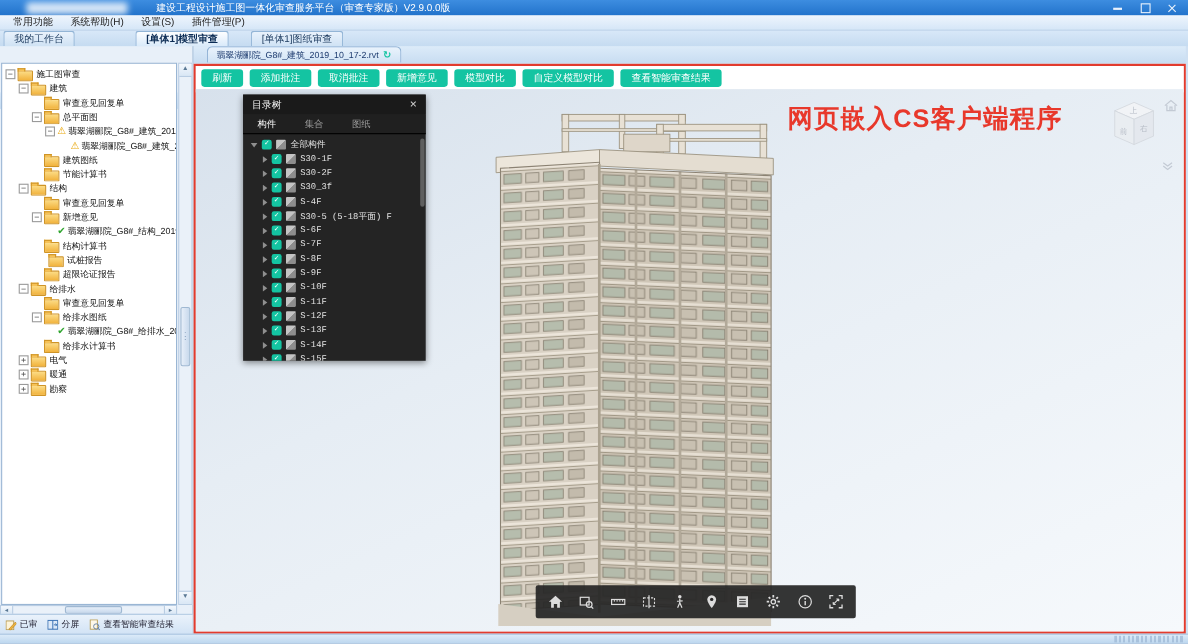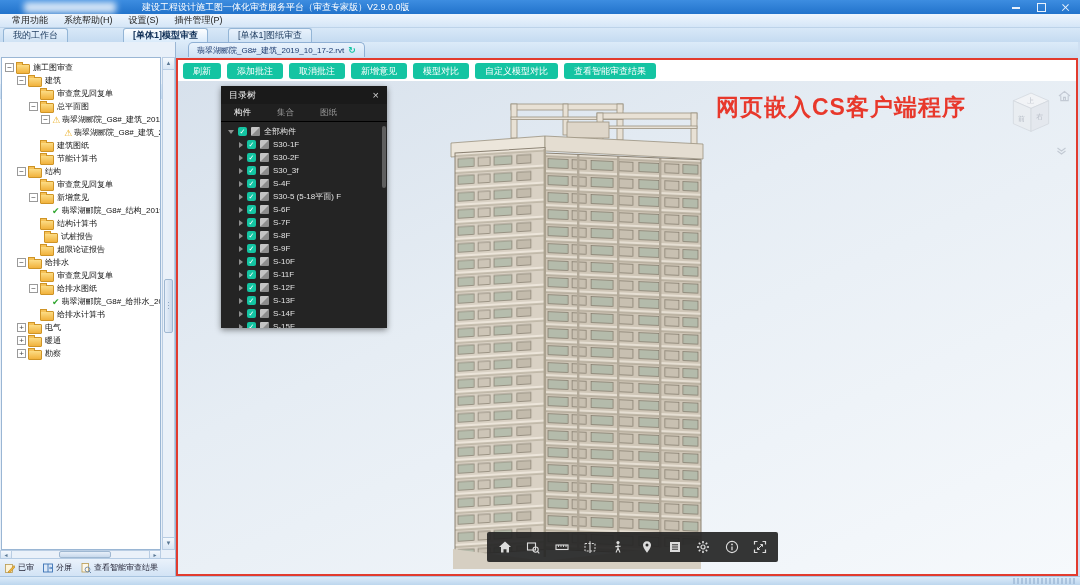--- a/index.html
+++ b/index.html
@@ -74,21 +74,21 @@
   .viewport{position:absolute;left:0;right:0;top:21px;bottom:0;overflow:hidden;
     background:linear-gradient(155deg,#d7e1ec 0%,#e6edf4 40%,#f6f9fc 100%);}
   
   .catalog{position:absolute;left:6px;top:5px;width:166px;height:242px;background:#242424;z-index:6;box-shadow:0 2px 6px rgba(0,0,0,.45);margin-left:37px;}
   .cat-head{height:18px;display:flex;align-items:center;justify-content:space-between;padding:0 8px;color:#eee;font-size:9px;background:#1a1a1a;}
   .cat-close{color:#cfcfcf;font-size:11px;line-height:11px;}
   .cat-tabs{height:17px;display:flex;color:#9a9a9a;font-size:8.5px;background:#202020;border-bottom:1px solid #000;}
   .cat-tab{padding:0 13px;line-height:17px;}
   .cat-tab.active{color:#fff;font-weight:normal;}
   .cat-list{position:absolute;top:35px;left:0;right:0;bottom:0;overflow:hidden;padding-top:4px;}
-  .crow{display:flex;align-items:center;height:13px;padding-left:18px;color:#e2e2e2;font-size:8px;gap:4px;white-space:nowrap;}
+  .crow{display:flex;align-items:center;height:13px;padding-left:18px;color:#e2e2e2;font-size:8px;gap:4px;white-space:nowrap;font-family:Liberation Mono, monospace;}
   .crow.root{padding-left:7px;}
   .tri{width:0;height:0;border-left:4px solid #8f8f8f;border-top:3px solid transparent;border-bottom:3px solid transparent;flex:none;}
   .crow.root .tri{border-left:3px solid transparent;border-right:3px solid transparent;border-top:4px solid #8f8f8f;border-bottom:none;}
   .cbox{width:9px;height:9px;background:#14c4a2;border-radius:2px;color:#fff;font-size:7px;line-height:9px;text-align:center;flex:none;}
   .cbox::after{content:"✓";}
   .cube{width:9px;height:9px;background:linear-gradient(135deg,#c4c4c4 0 49%,#8d8d8d 51% 100%);border-radius:1px;flex:none;}
   .cat-scroll{position:absolute;right:1px;top:40px;width:4px;height:62px;background:#5f5f5f;border-radius:2px;}
   
   .building{position:absolute;left:268px;top:10px;width:262px;height:478px;z-index:1;}
   .annotation{position:absolute;left:538px;top:11px;font-size:23px;font-weight:bold;letter-spacing:1px;z-index:3;white-space:nowrap;}

